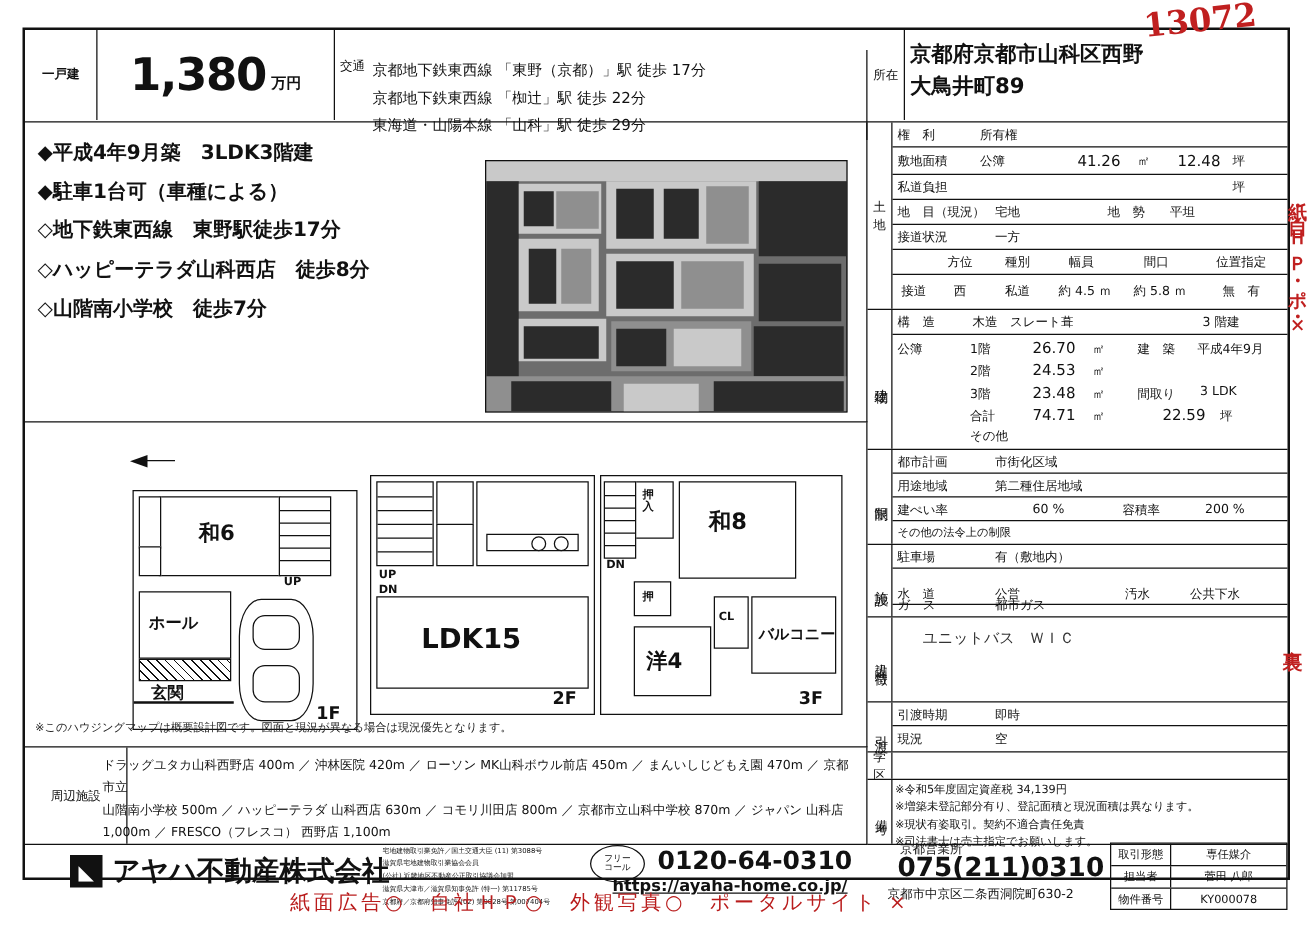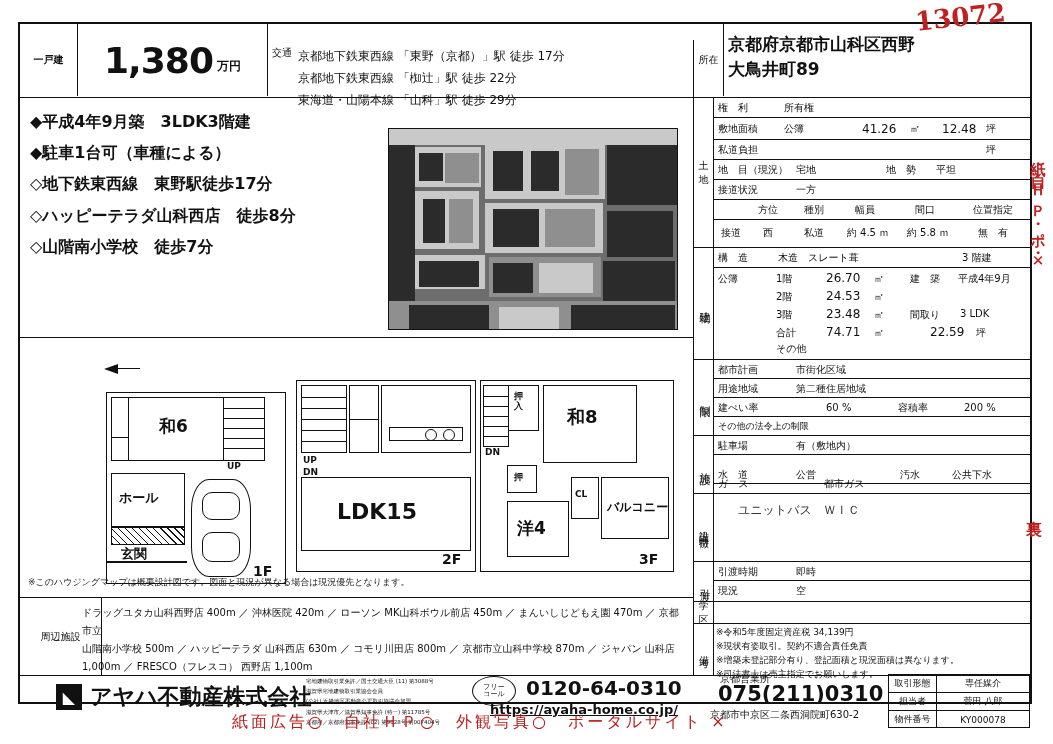--- a/index.html
+++ b/index.html
@@ -297,21 +297,21 @@
         <div class="abs sm lft" style="left:82px;top:0;height:19px;">有（敷地内）</div>
       </div>
       <div class="abs bdb" style="left:0;top:29px;width:316px;height:19px;">
         <div class="abs sm lft" style="left:4px;top:0;height:19px;">水　道</div>
         <div class="abs sm lft" style="left:82px;top:0;height:19px;">公営</div>
         <div class="abs sm lft" style="left:186px;top:0;height:19px;">汚水</div>
         <div class="abs sm lft" style="left:238px;top:0;height:19px;">公共下水</div>
       </div>
       <div class="abs" style="left:0;top:38px;width:316px;height:19px;">
         <div class="abs sm lft" style="left:4px;top:0;height:19px;">ガ　ス</div>
-        <div class="abs sm lft" style="left:82px;top:0;height:19px;margin-left:28px;">都市ガス</div>
+        <div class="abs sm lft" style="left:82px;top:0;height:19px;">都市ガス</div>
       </div>
     </div>
   </div>
 
   <div class="abs bdb" style="left:674px;top:470px;width:336px;height:68px;">
     <div class="abs bdr ctr" style="left:0;top:0;width:20px;height:67px;">
         <span class="vert" style="font-size:10px;">設備・特徴</span>
       </div>
     <div class="abs" style="left:20px;top:0;width:316px;height:67px;">
       <div class="abs" style="left:24px;top:8px;font-size:12px;color:#333;font-family:'DejaVu Serif','Liberation Serif',serif;">ユニットバス　ＷＩＣ</div>
@@ -340,22 +340,22 @@
       </div>
     <div class="abs sm lft" style="left:24px;top:0;height:21px;"></div>
   </div>
 
   <div class="abs bdb" style="left:674px;top:600px;width:336px;height:52px;">
     <div class="abs bdr ctr" style="left:0;top:0;width:20px;height:51px;">
         <span class="vert" style="font-size:10px;">備考</span>
       </div>
     <div class="abs" style="left:22px;top:2px;width:312px;">
       <div class="tiny" style="line-height:1.55;">※令和5年度固定資産税 34,139円</div>
+      <div class="tiny" style="line-height:1.55;">※増築未登記部分有り、登記面積と現況面積は異なります。</div>
       <div class="tiny" style="line-height:1.55;">※現状有姿取引。契約不適合責任免責</div>
-      <div class="tiny" style="line-height:1.55;">※増築未登記部分有り、登記面積と現況面積は異なります。</div>
       <div class="tiny" style="line-height:1.55;">※司法書士は売主指定でお願いします。</div>
     </div>
   </div>
 
   <div class="abs bdr bdb" style="left:0;top:314px;width:674px;height:260px;">
 
     <div class="abs" style="left:84px;top:24px;width:36px;height:14px;">
       <div class="abs" style="left:10px;top:6px;width:26px;height:1px;background:#111;"></div>
       <div class="arrow-n" style="left:0;top:2px;"></div>
     </div>

